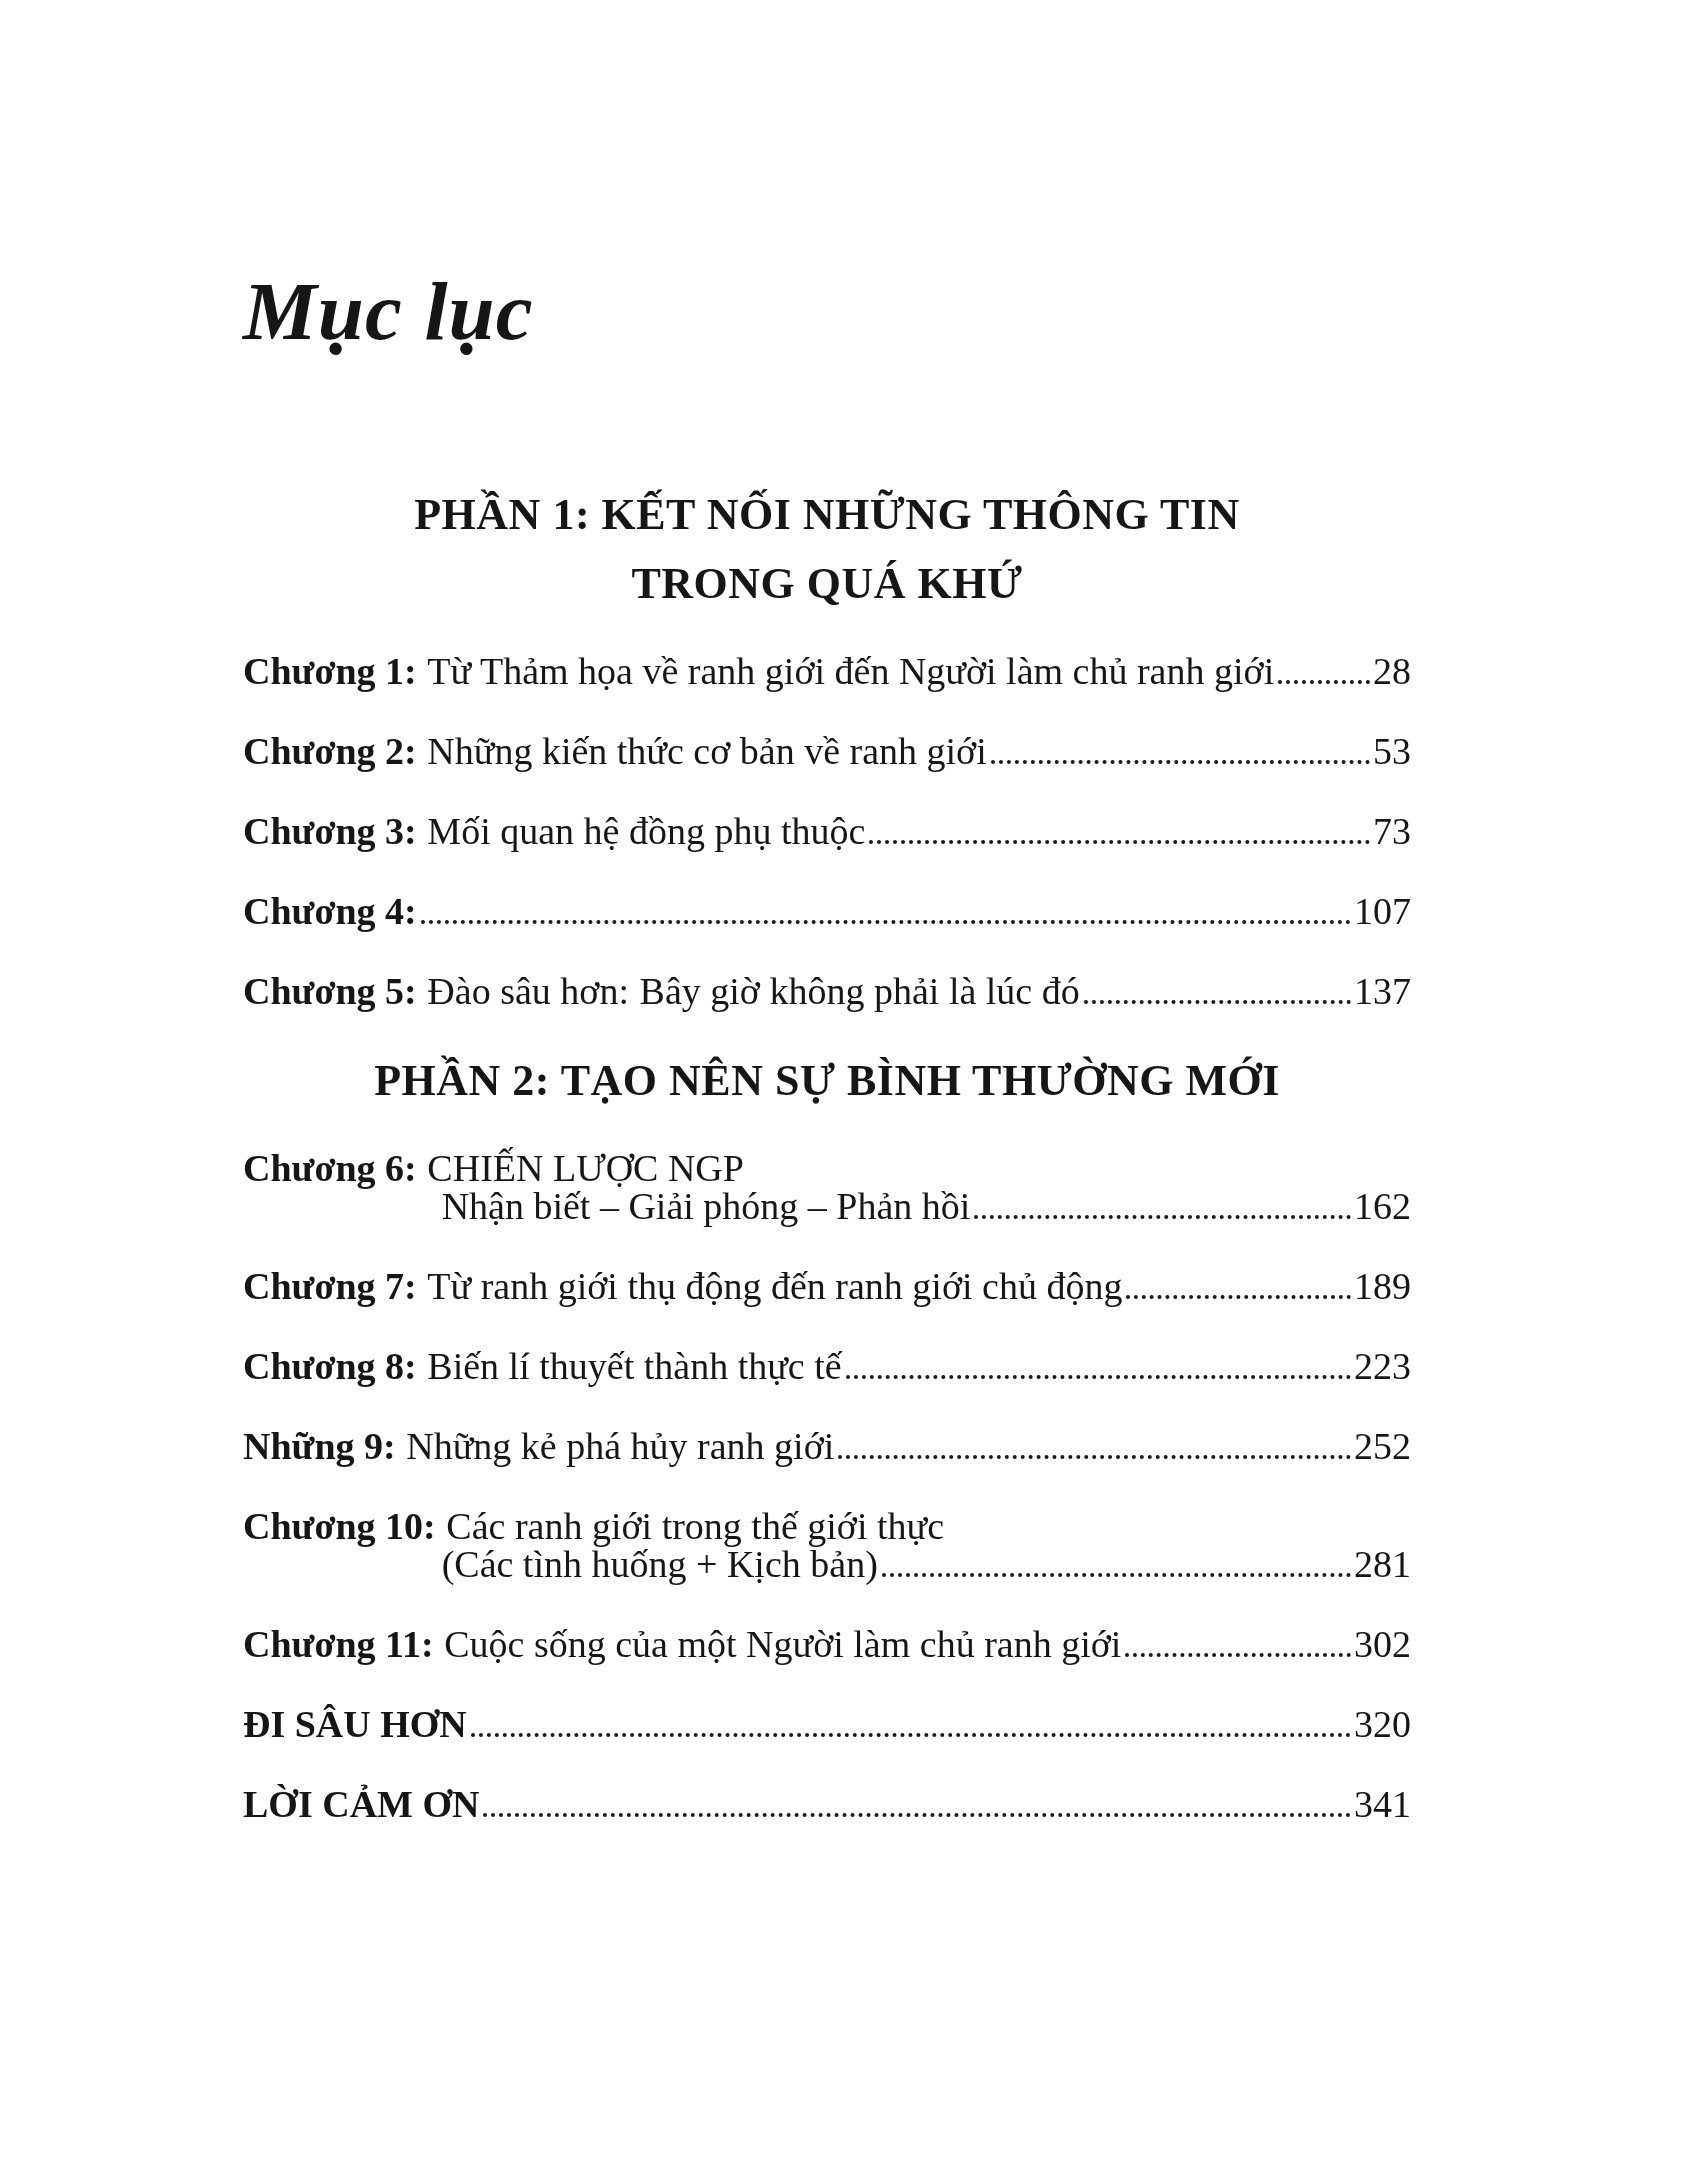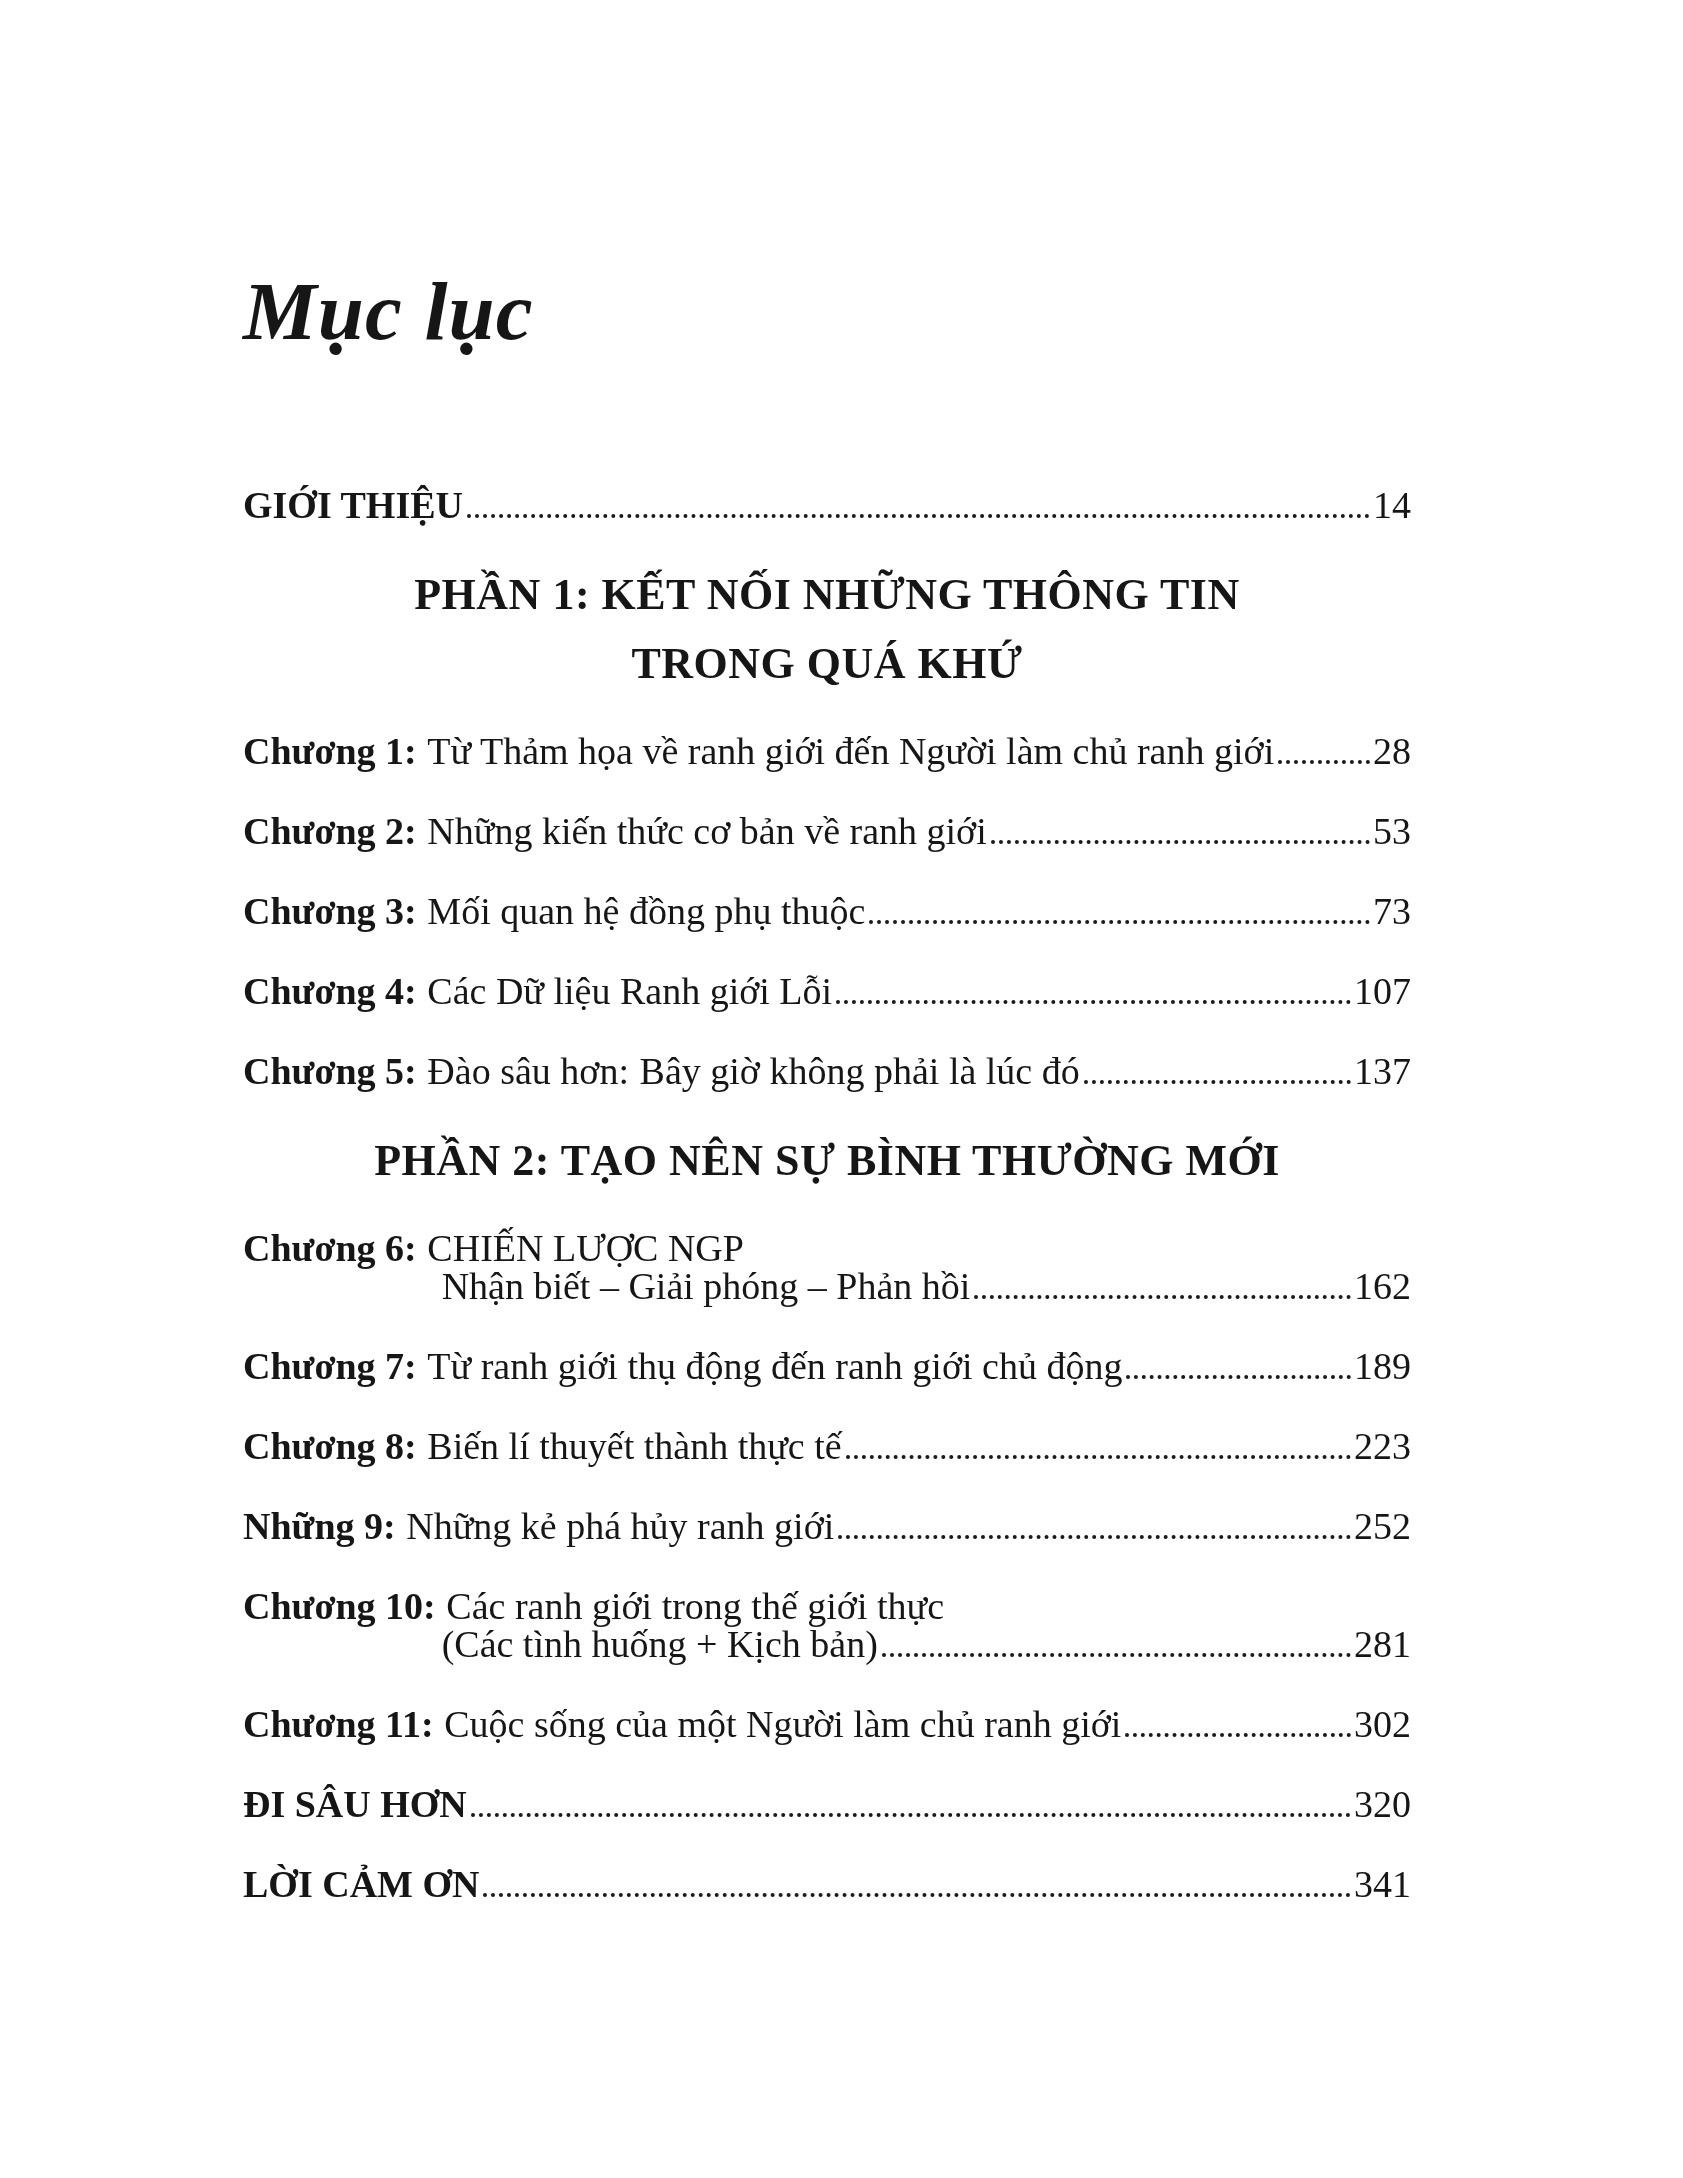--- a/index.html
+++ b/index.html
@@ -73,25 +73,20 @@
 </style>
 </head>
 <body>
 
 <div class="page">
 
   <h1 class="title">Mục lục</h1>
 
   <div class="toc">
 
-    <div class="row">
-      <span class="label">GIỚI THIỆU</span>
-      <span class="leader"></span>
-      <span class="pagenum">14</span>
-    </div>
 
     <div class="part">
       <div>PHẦN 1: KẾT NỐI NHỮNG THÔNG TIN</div>
       <div>TRONG QUÁ KHỨ</div>
     </div>
 
     <div class="row">
       <span class="label">Chương 1:</span>
       <span class="text">Từ Thảm họa về ranh giới đến Người làm chủ ranh giới</span>
       <span class="leader"></span>
@@ -107,21 +102,20 @@
 
     <div class="row">
       <span class="label">Chương 3:</span>
       <span class="text">Mối quan hệ đồng phụ thuộc</span>
       <span class="leader"></span>
       <span class="pagenum">73</span>
     </div>
 
     <div class="row">
       <span class="label">Chương 4:</span>
-      <span class="text">Các Dữ liệu Ranh giới Lỗi</span>
       <span class="leader"></span>
       <span class="pagenum">107</span>
     </div>
 
     <div class="row">
       <span class="label">Chương 5:</span>
       <span class="text">Đào sâu hơn:</span>
       <span class="text italic">Bây giờ không phải là lúc đó</span>
       <span class="leader"></span>
       <span class="pagenum">137</span>

